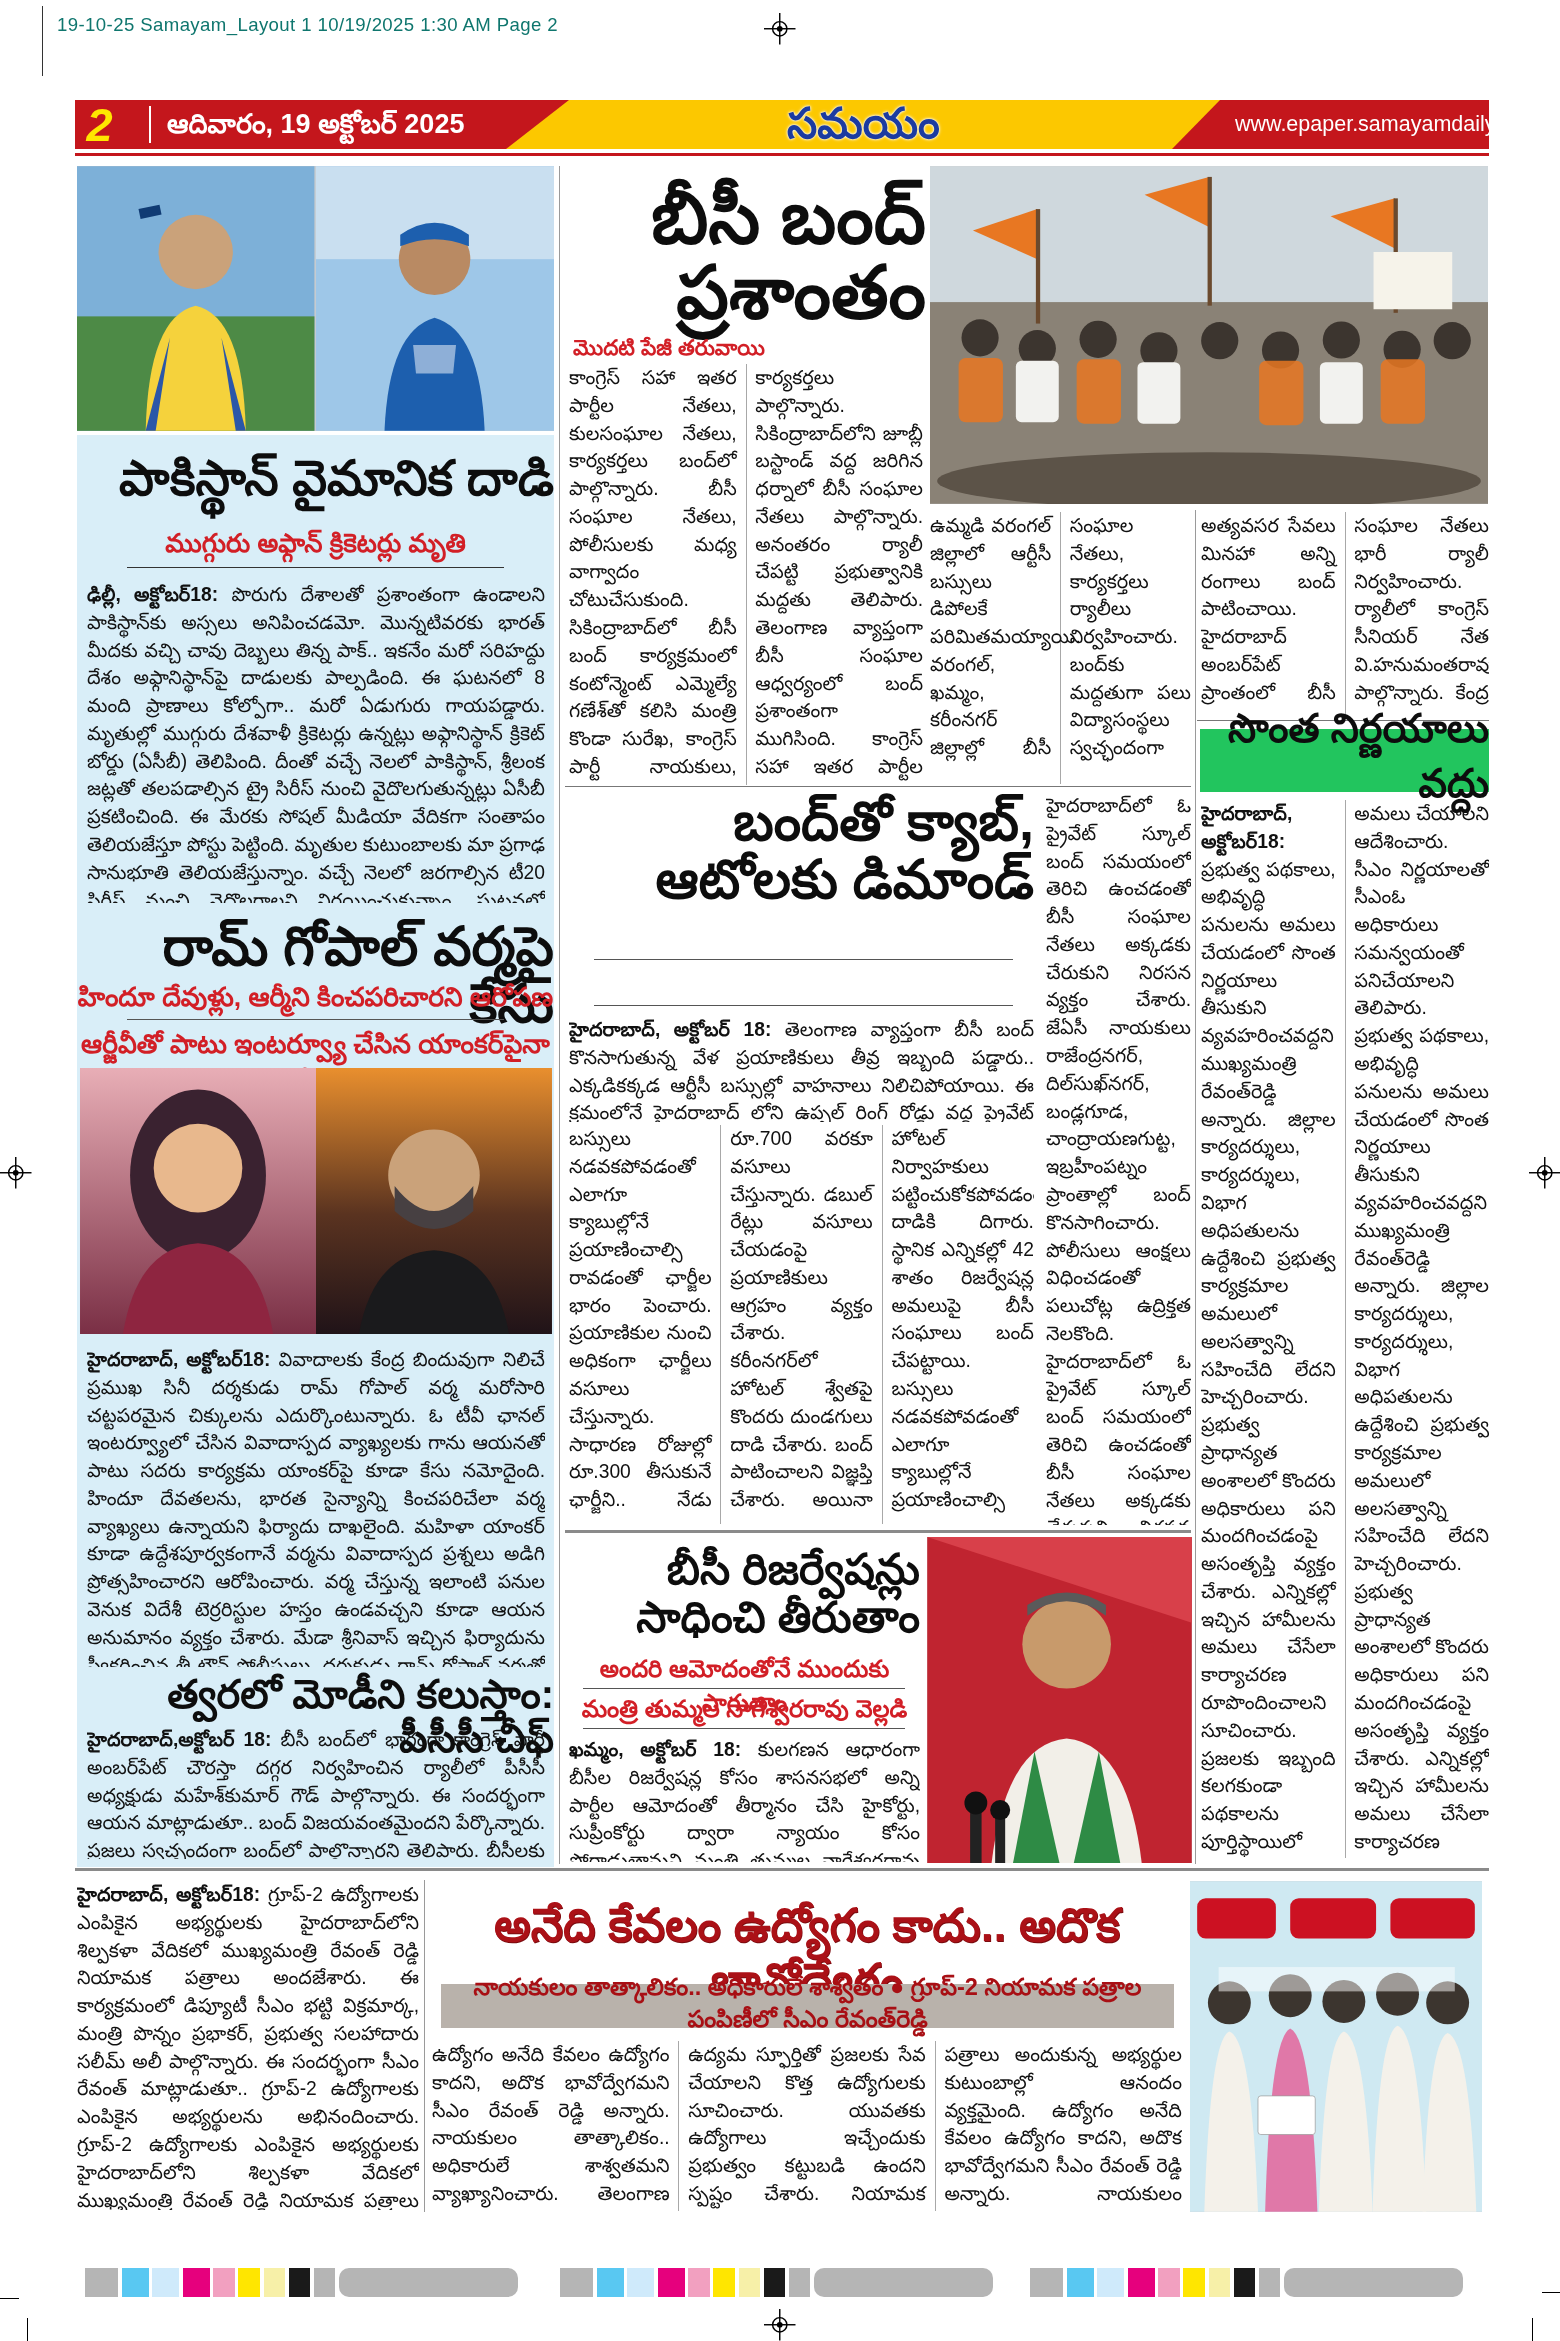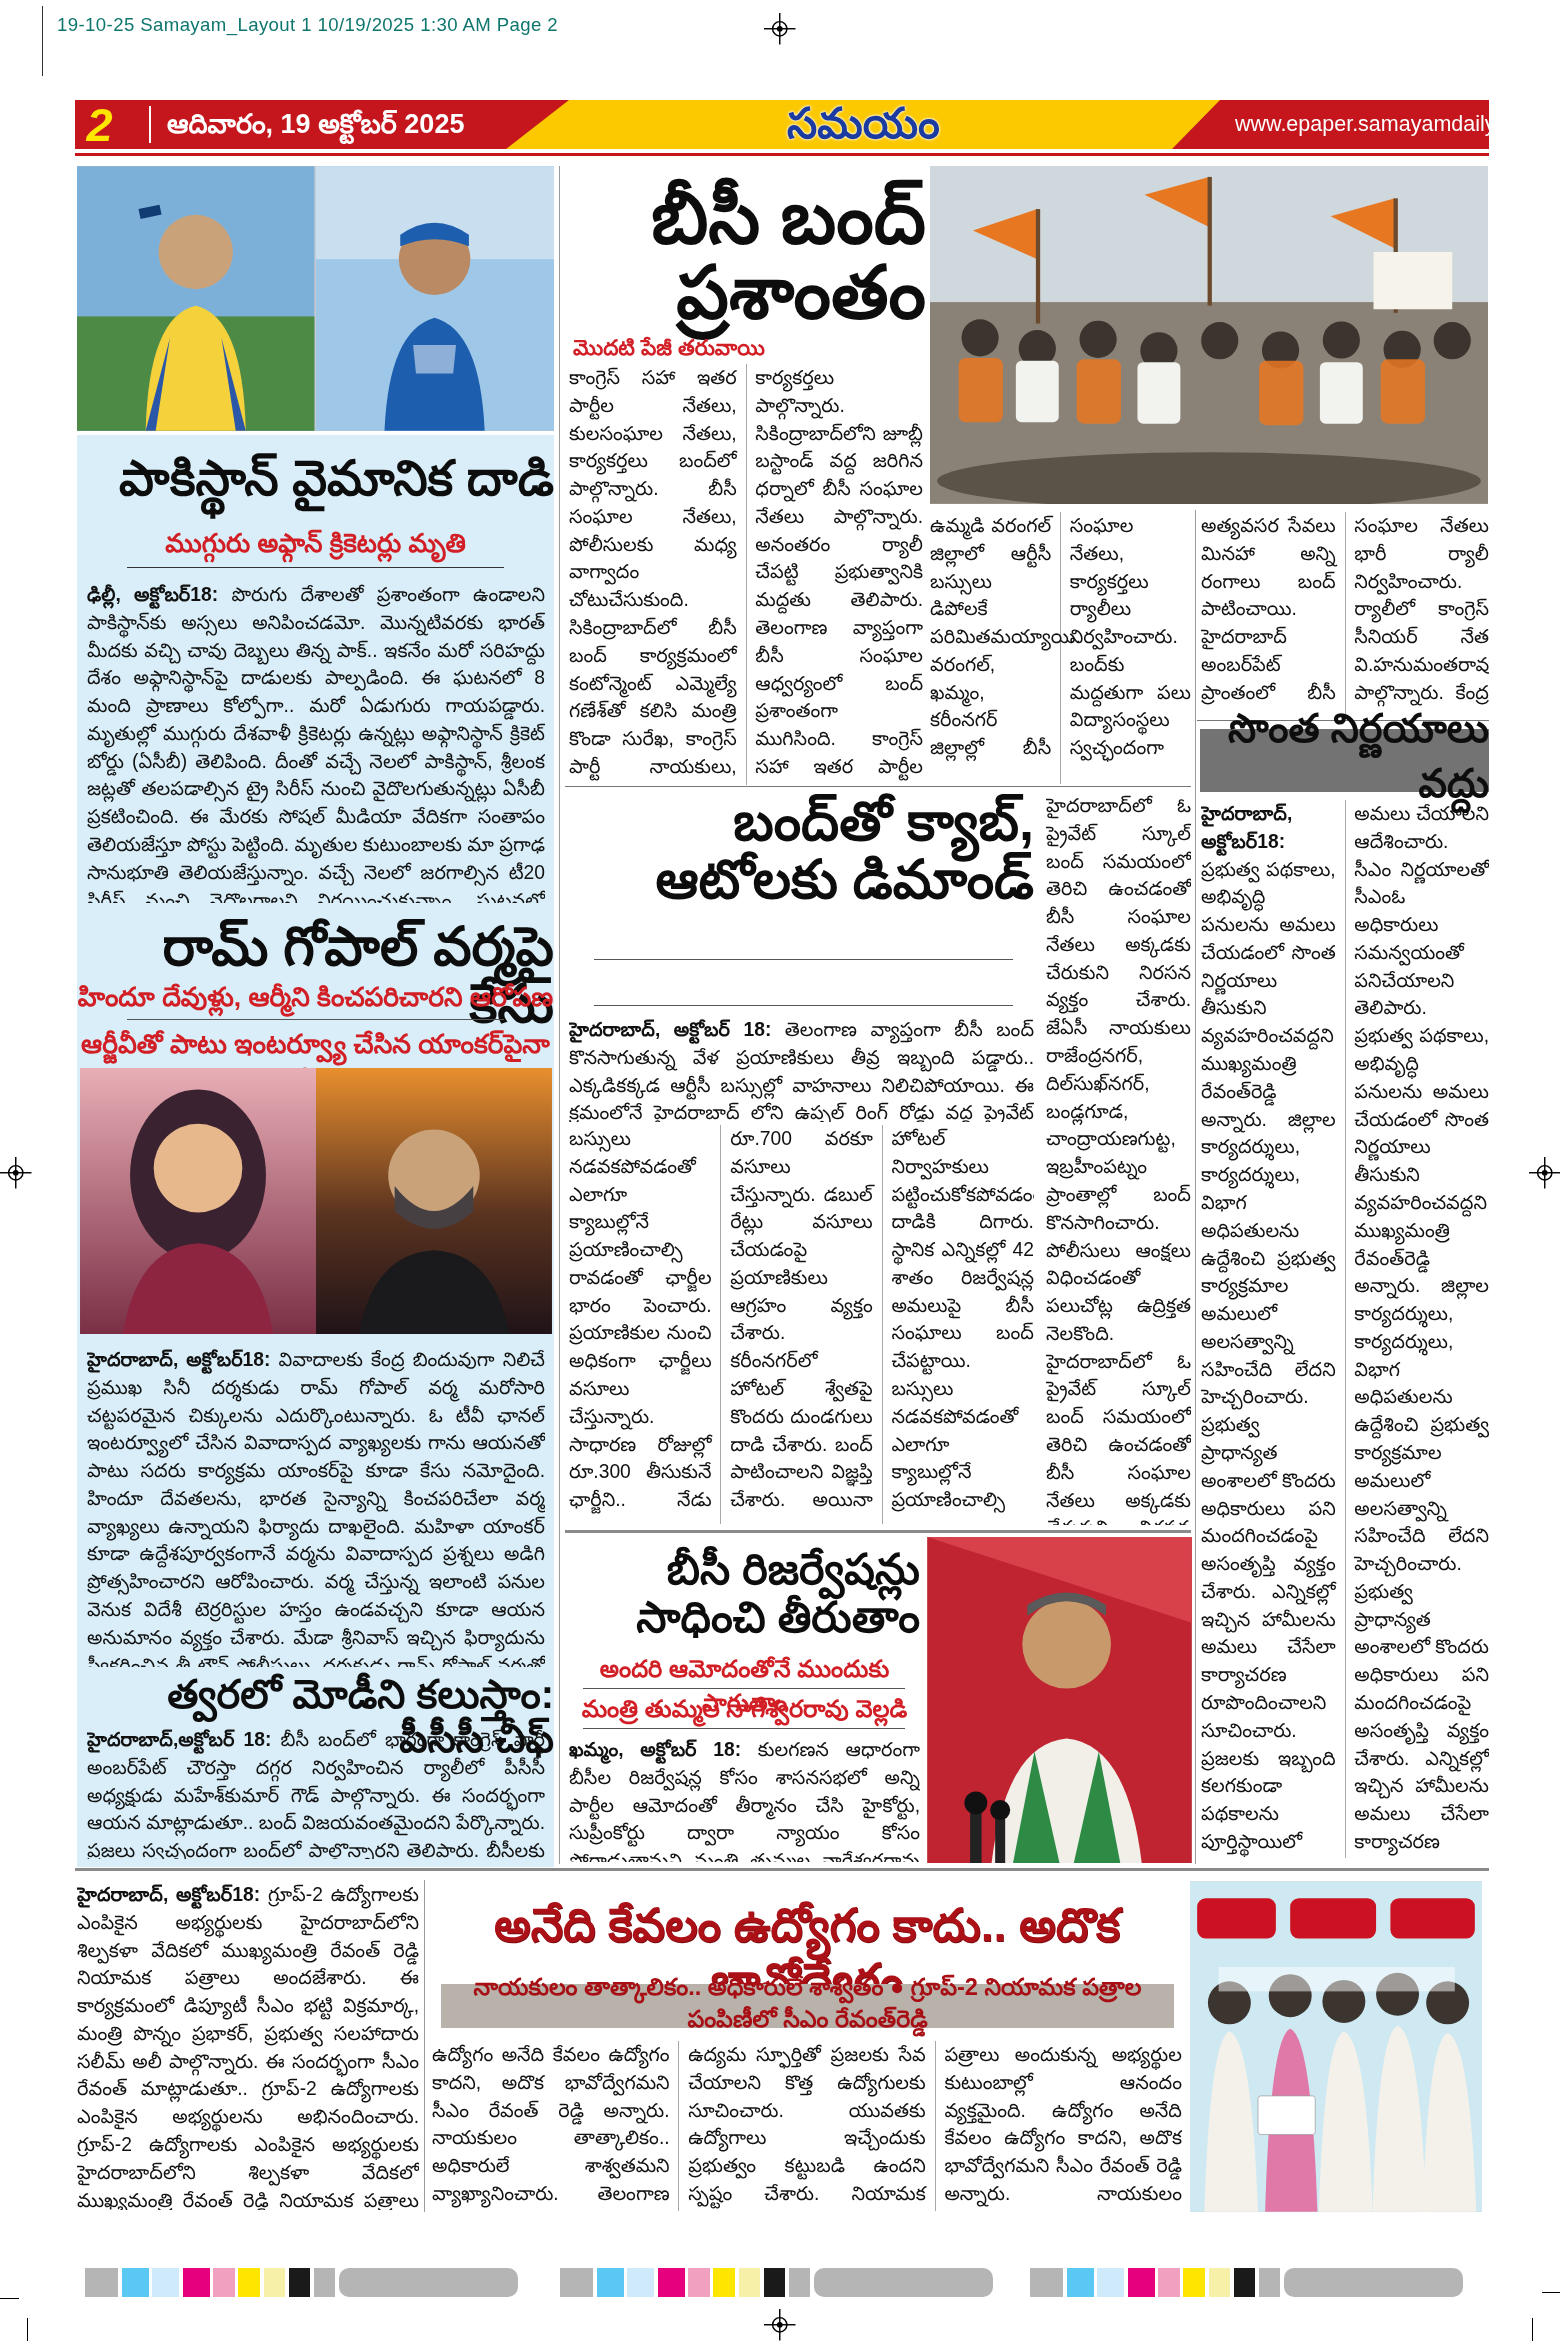--- a/index.html
+++ b/index.html
@@ -29,21 +29,21 @@
   .hairline{height:1.4px;background:#333;}
   
   .bg-blue{background:#d9eef8;}
   .hl{font-weight:bold;color:#0d0d0d;text-align:right;}
   .sub-red{color:#d21f26;font-weight:bold;text-align:center;}
   .body-text{font-size:19.3px;line-height:1.44;text-align:justify;overflow:hidden;}
   .body-text b{font-weight:bold;}
   .cols2{column-count:2;column-gap:18.6px;column-rule:0.7px solid #a8a8a8;}
   .cols3{column-count:3;column-gap:18.6px;column-rule:0.7px solid #a8a8a8;}
   .continued{color:#d21f26;font-weight:bold;font-size:21.5px;}
-  .gray-box{background:#737373;display:flex;align-items:center;justify-content:center;}
+  .gray-box{background:#22c55e;display:flex;align-items:center;justify-content:center;}
   .banner-hl{color:#ab1117;font-weight:bold;text-align:center;text-shadow:0.7px 0.7px 0 #7a0b0f;}
   .banner-sub{background:#b9b2ab;color:#a80f14;font-weight:bold;text-align:center;
     display:flex;align-items:center;justify-content:center;}
   .photo{overflow:hidden;background:#ccc;}
   .photo svg{display:block;}
   
   .bargroup{display:flex;align-items:stretch;gap:3.6px;height:29px;}
   .chip{height:29px;}
   .longbar{background:#b5b5b5;border-radius:10px;}
 </style>

